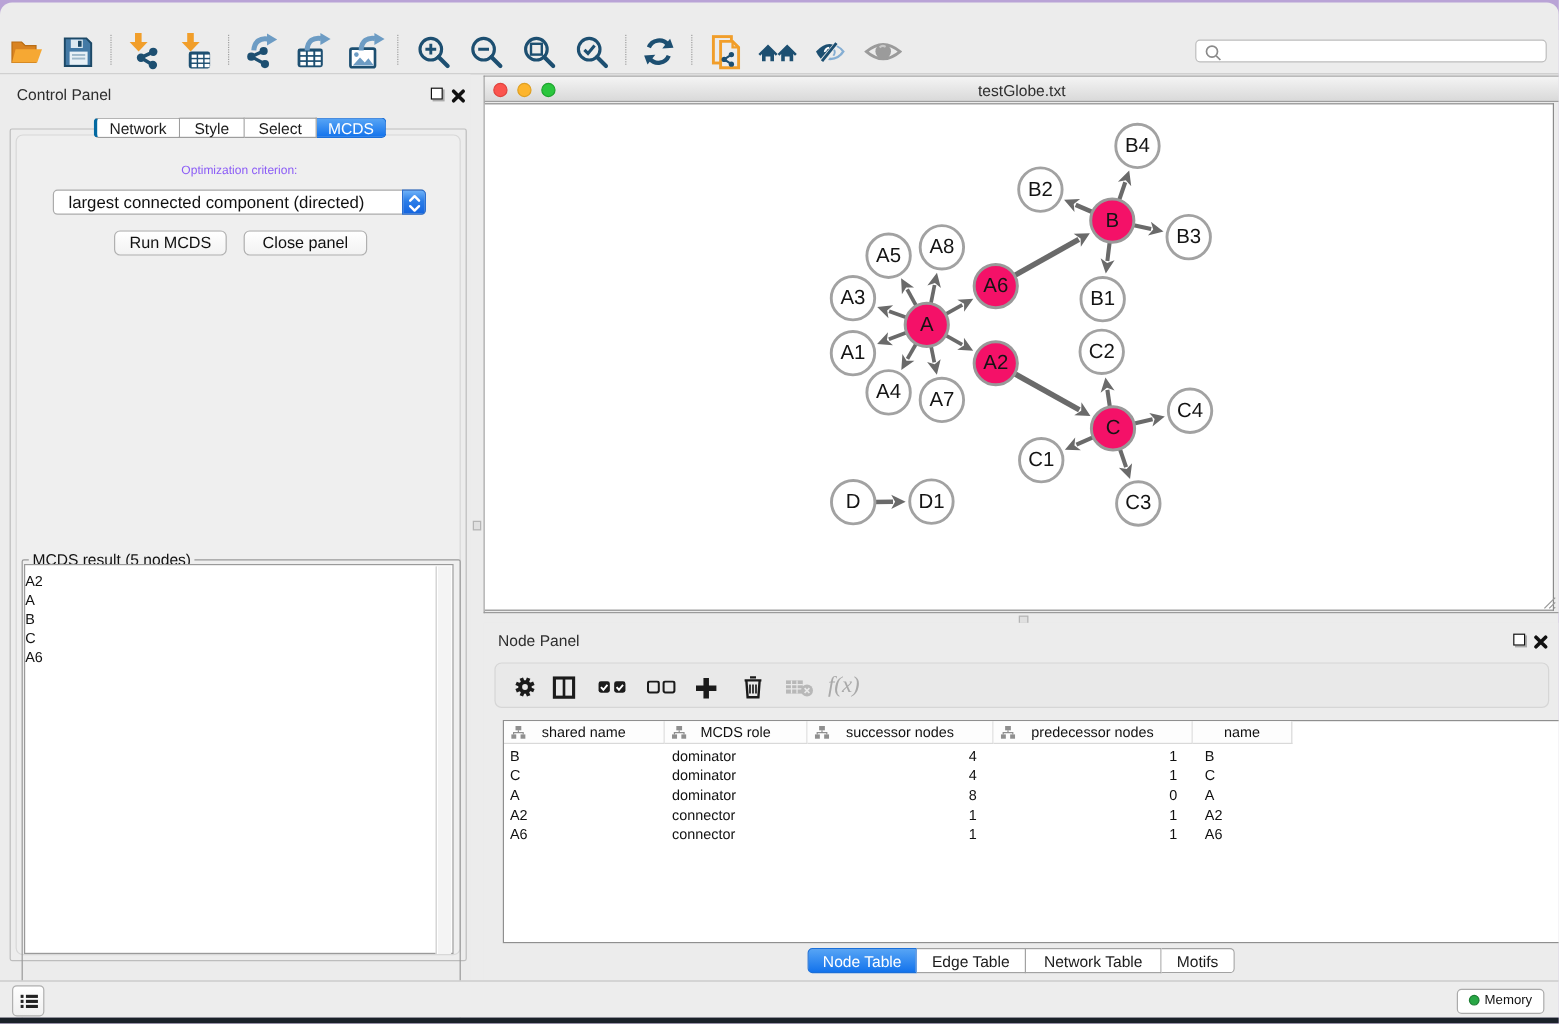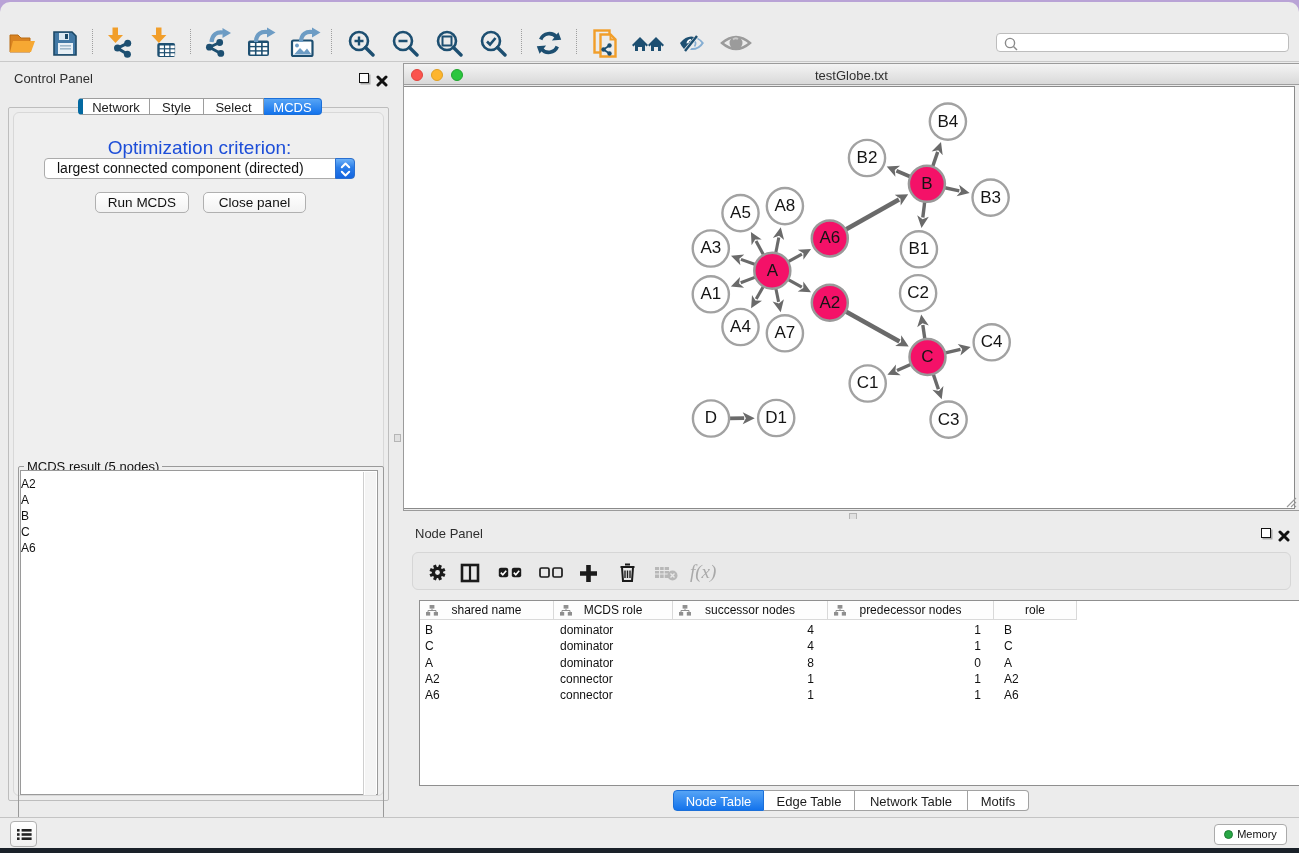--- a/index.html
+++ b/index.html
@@ -12,24 +12,24 @@
 .ticon{position:absolute}
 .searchbox{position:absolute;left:996px;top:8px;width:293px;height:19px;background:#fff;border:1px solid #bdbdbd;border-radius:4px}
 .statusbar{position:absolute;left:0;top:815px;width:100%;height:33px;background:#ededed;border-top:1px solid #c4c4c4}
 .darkstrip{position:absolute;left:0;top:848px;width:1299px;height:5px;background:#1a2129}
 .cp{position:absolute;left:0px;top:60px;width:392px;height:755px;background:#ececec}
 .cp-title{position:absolute;left:14px;top:9px;font-size:13px;color:#2e2e2e}
 .cpbox{position:absolute;left:8px;top:45px;width:381px;height:694px;border:1px solid #bdbdbd;background:#ededed;border-radius:2px}
 .innerbox{position:absolute;left:4px;top:4px;width:371px;height:684px;border:1px solid #d8d8d8;background:#efefef;border-radius:6px}
 .tabs{position:absolute;left:78px;top:36px;height:19px;display:flex;z-index:5}
 .tab{height:17px;line-height:17px;font-size:13px;color:#1c1c1c;background:#fff;border:1px solid #9d9d9d;border-left:none;padding:0;text-align:center}
-.tab.first{border-left:5px solid #0369a1;border-radius:4px 0 0 4px}
+.tab.first{border-left:3px solid #0369a1;border-radius:4px 0 0 4px}
 .tab.last{border-radius:0 4px 4px 0}
 .tab.sel{background:linear-gradient(#56a4f5,#1373ec);color:#fff;border-color:#1b6fd8}
-.optlabel{position:absolute;top:24px;text-align:center;font-size:19px;color:#1d4ed8}
+.optlabel{position:absolute;top:24px;text-align:center;font-size:10px;color:#8b5cf6}
 .dropdown{position:absolute;background:#fff;border:1px solid #ababab;border-radius:4px;font-size:14px;line-height:19px;color:#111;padding-left:12px;height:21px}
 .dd-btn{position:absolute;right:-1px;top:-1px;width:20px;height:21px;border-radius:0 4px 4px 0;background:linear-gradient(#6cb1f8,#2a7de8 45%,#1465e0);border:1px solid #2a6fd0}
 .btn{position:absolute;height:21px;background:linear-gradient(#ffffff,#f2f2f2);border:1px solid #b0b0b0;border-radius:5px;font-size:13.5px;color:#111;text-align:center;line-height:19px}
 .groupbox{position:absolute;border:1px solid #9a9a9a;border-radius:2px}
 .grouplabel{position:absolute;left:5px;top:-8px;background:#efefef;padding:0 3px;font-size:13px;color:#111}
 .listbox{position:absolute;left:1px;background:#fff;border:1px solid #9a9a9a}
 .listitems{position:absolute;left:0px;top:5px;font-size:12px;color:#111;line-height:16px}
 .vscroll{position:absolute;right:1px;top:1px;width:13px;background:#f4f4f4;border-left:1px solid #cfcfcf;box-shadow:inset 1px 0 0 #ffffff}
 .vsplit-dot{position:absolute;left:394px;top:432px;width:7px;height:8px;background:#e0e0e0;border:1px solid #b5b5b5}
 .hsplit-dot{position:absolute;left:849px;top:511px;width:8px;height:7px;background:#e0e0e0;border:1px solid #b5b5b5}
@@ -437,21 +437,21 @@
             <g fill="#8f8f8f">
               <rect x="3.6" y="0" width="4.8" height="3.6"></rect>
               <rect x="0" y="7" width="4.2" height="3.6"></rect>
               <rect x="7.8" y="7" width="4.2" height="3.6"></rect>
             </g>
             <path d="M6 3.6 V5.5 M2 7 V5.5 H10 V7" stroke="#8f8f8f" fill="none"></path>
           </svg>
           <span>predecessor nodes</span>
         </div>
         <div class="thead" style="left:574px;width:83px">
-          <span>role</span>
+          <span>name</span>
         </div>
         <div class="trow" style="left:5px;top:22px">B</div>
         <div class="trow" style="left:140px;top:22px">dominator</div>
         <div class="trow" style="left:253px;width:141px;top:22px;text-align:right">4</div>
         <div class="trow" style="left:408px;width:153px;top:22px;text-align:right">1</div>
         <div class="trow" style="left:584px;top:22px">B</div>
         <div class="trow" style="left:5px;top:38px">C</div>
         <div class="trow" style="left:140px;top:38px">dominator</div>
         <div class="trow" style="left:253px;width:141px;top:38px;text-align:right">4</div>
         <div class="trow" style="left:408px;width:153px;top:38px;text-align:right">1</div>

